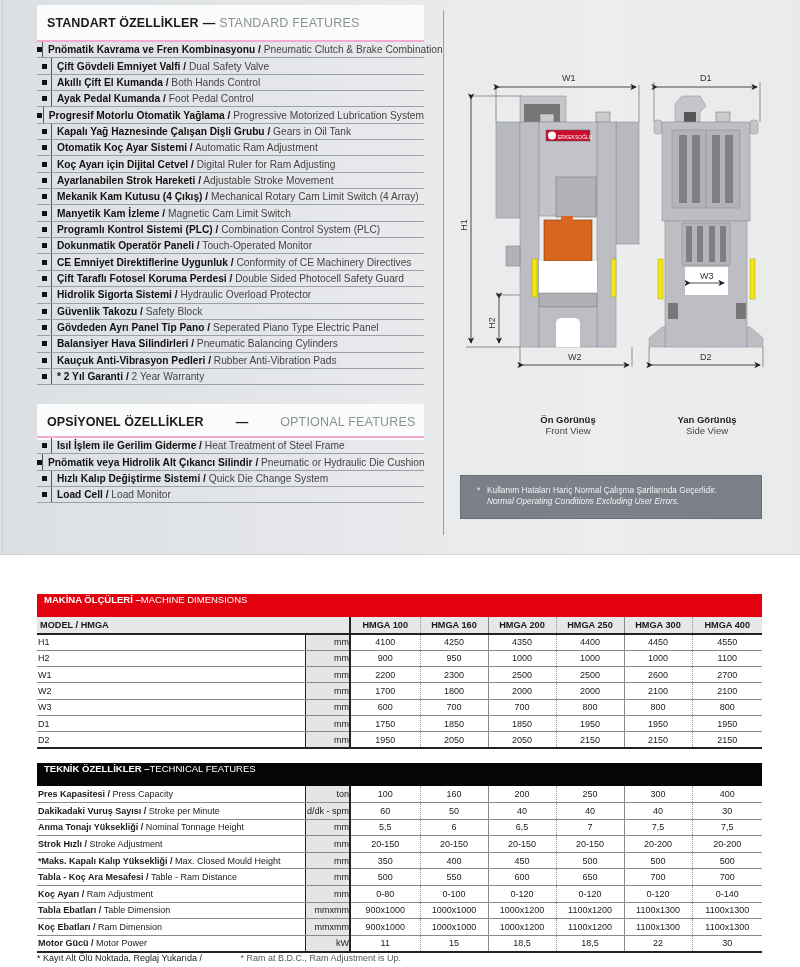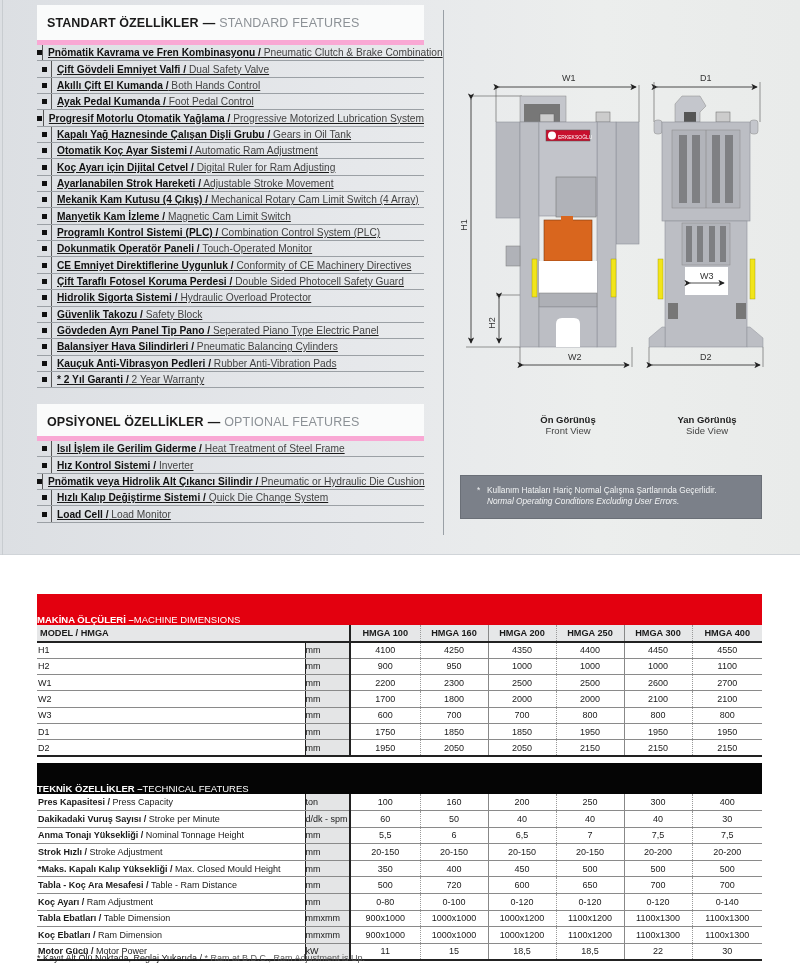--- a/index.html
+++ b/index.html
@@ -11,21 +11,21 @@
     border-bottom: 1px solid #d0d4d8; }
   .v-divider { position: absolute; left: 443px; top: 10px; width: 1px; height: 525px; background: #9aa0a6; }
   .left-edge { position: absolute; left: 2px; top: 0; width: 1px; height: 555px; background: #c8ccd0; }
 
   .section-head { position: absolute; left: 37px; width: 387px; height: 36px; background: #fafbfb;
     display: flex; align-items: center; padding-left: 10px; font-size: 12.5px; }
   .section-head .tr { font-weight: bold; color: #1a1a1a; letter-spacing: 0.1px; }
   .section-head .dash { font-weight: bold; margin: 0 4px; }
   .section-head .en { color: #8c9196; letter-spacing: 0.2px; }
 
-  .feature-list { position: absolute; left: 37px; width: 387px; border-top: 5px solid #f9a8d4; text-decoration: underline; }
+  .feature-list { position: absolute; left: 37px; width: 387px; border-top: 2px solid #f9a8d4; }
   .feature-row { height: 16.35px; display: flex; align-items: center; border-bottom: 1px solid #9ba0a5; font-size: 10.2px; white-space: nowrap; }
   .feature-row .bullet-col { width: 15px; height: 100%; display: flex; align-items: center; justify-content: center; border-right: 1px solid #555; }
   .bullet { width: 5px; height: 5px; background: #111; }
   .feature-row .txt { padding-left: 5px; }
   .feature-row .tr { font-weight: bold; color: #111; }
   .feature-row .en { color: #444; }
 
   
   .diagram { position: absolute; left: 444px; top: 60px; width: 340px; height: 360px; }
   .dim-label { position: absolute; font-size: 9px; color: #333; }
@@ -34,42 +34,42 @@
   .caption .en { color: #444; display: block; }
 
   .note-box { position: absolute; left: 460px; top: 475px; width: 302px; height: 44px; background: #7b8089; border: 1px solid #6a6f77;
     color: #f2f3f4; font-size: 8.3px; padding: 9px 0 0 16px; line-height: 11px; }
   .note-box .star { position: absolute; left: 16px; top: 9px; }
   .note-box .l1 { display: block; padding-left: 10px; }
   .note-box .l2 { display: block; padding-left: 10px; font-style: italic; }
 
   
   .tbl-wrap { position: absolute; left: 37px; width: 725px; }
-  .tbl-title { height: 31px; display: flex; align-items: flex-end; font-size: 9.5px; color: #fff; }
+  .tbl-title { height: 23px; display: flex; align-items: flex-start; padding-left: 7px; font-size: 9.5px; color: #fff; }
   .tbl-title .tr { font-weight: bold; }
   .tbl-title .en { font-weight: normal; }
   .red { background: #e3000f; }
   .black { background: #050505; }
   table { border-collapse: collapse; width: 725px; table-layout: fixed; font-size: 9px; }
   td, th { height: 16.3px; padding: 0; border-bottom: 1px solid #8a8a8a; white-space: nowrap; }
   th { background: #e6e7e8; font-weight: bold; font-size: 9.2px; border-bottom: 2px solid #222; height: 17px; }
   td.label { text-align: left; padding-left: 1px; }
   th.label { text-align: left; padding-left: 3px; }
-  td.unit { text-align: left; background: #e4e5e6; border-left: 1px solid #222; border-right: 2px solid #222; }
+  td.unit { text-align: right; background: #e4e5e6; border-left: 1px solid #222; border-right: 2px solid #222; }
   th.unit-h { border-right: 2px solid #222; }
   td.val, th.val { text-align: center; }
   .col-sep-solid { border-left: 1px solid #888; }
   .col-sep-dot { border-left: 1px dotted #999; }
   tr.last td { border-bottom: 2px solid #222; }
   .tech td.label .tr { font-weight: bold; }
   .tech td.label { padding-left: 1px; }
   .tech td { height: 16.6px; }
   .footnote { position: absolute; left: 37px; top: 953px; font-size: 9px; white-space: nowrap; }
   .footnote .tr { font-weight: normal; }
-  .footnote .en { color: #555; }
+  .footnote .en { color: #555; margin-left: 36px; }
 </style>
 </head>
 <body>
 
 <div class="top-area"></div>
 <div class="left-edge"></div>
 <div class="v-divider"></div>
 
 <div class="section-head" style="top:5px;">
   <span class="tr">STANDART ÖZELLİKLER</span>
@@ -198,37 +198,31 @@
       <div class="txt"><span class="tr">Kauçuk Anti-Vibrasyon Pedleri /</span><span class="en"> Rubber Anti-Vibration Pads</span></div>
     </div>
     <div class="feature-row">
       <div class="bullet-col">
         <span class="bullet"></span>
       </div>
       <div class="txt"><span class="tr">* 2 Yıl Garanti /</span><span class="en"> 2 Year Warranty</span></div>
     </div>
   </div>
 
-<div class="section-head" style="top:404px;">
+<div class="section-head" style="top:404px;gap:28px;">
   <span class="tr">OPSİYONEL ÖZELLİKLER</span>
   <span class="dash">—</span>
   <span class="en">OPTIONAL FEATURES</span>
 </div>
 <div class="feature-list" id="opt-list" style="top:436px;">
     <div class="feature-row">
       <div class="bullet-col">
         <span class="bullet"></span>
       </div>
       <div class="txt"><span class="tr">Isıl İşlem ile Gerilim Giderme /</span><span class="en"> Heat Treatment of Steel Frame</span></div>
-    </div>
-    <div class="feature-row">
-      <div class="bullet-col">
-        <span class="bullet"></span>
-      </div>
-      <div class="txt"><span class="tr">Hız Kontrol Sistemi /</span><span class="en"> Inverter</span></div>
     </div>
     <div class="feature-row">
       <div class="bullet-col">
         <span class="bullet"></span>
       </div>
       <div class="txt"><span class="tr">Pnömatik veya Hidrolik Alt Çıkancı Silindir /</span><span class="en"> Pneumatic or Hydraulic Die Cushion</span></div>
     </div>
     <div class="feature-row">
       <div class="bullet-col">
         <span class="bullet"></span>
@@ -543,21 +537,21 @@
           <td class="val col-sep-dot">400</td>
           <td class="val col-sep-solid">450</td>
           <td class="val col-sep-dot">500</td>
           <td class="val col-sep-solid">500</td>
           <td class="val col-sep-dot">500</td>
         </tr>
         <tr>
           <td class="label"><span class="tr">Tabla - Koç Ara Mesafesi /</span><span class="en"> Table - Ram Distance</span></td>
           <td class="unit">mm</td>
           <td class="val col-sep-solid">500</td>
-          <td class="val col-sep-dot">720</td>
+          <td class="val col-sep-dot">550</td>
           <td class="val col-sep-solid">600</td>
           <td class="val col-sep-dot">650</td>
           <td class="val col-sep-solid">700</td>
           <td class="val col-sep-dot">700</td>
         </tr>
         <tr>
           <td class="label"><span class="tr">Koç Ayarı /</span><span class="en"> Ram Adjustment</span></td>
           <td class="unit">mm</td>
           <td class="val col-sep-solid">0-80</td>
           <td class="val col-sep-dot">0-100</td>

